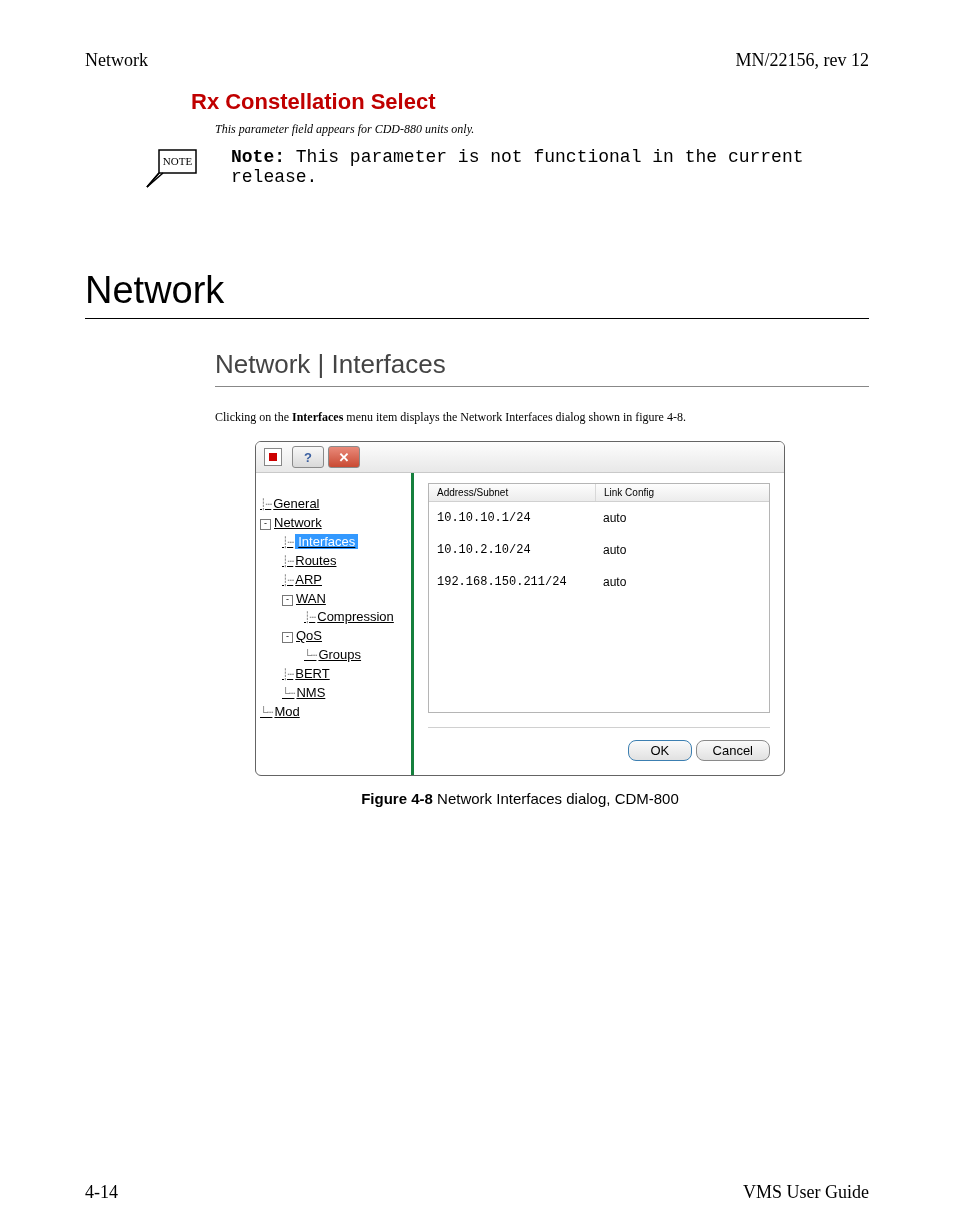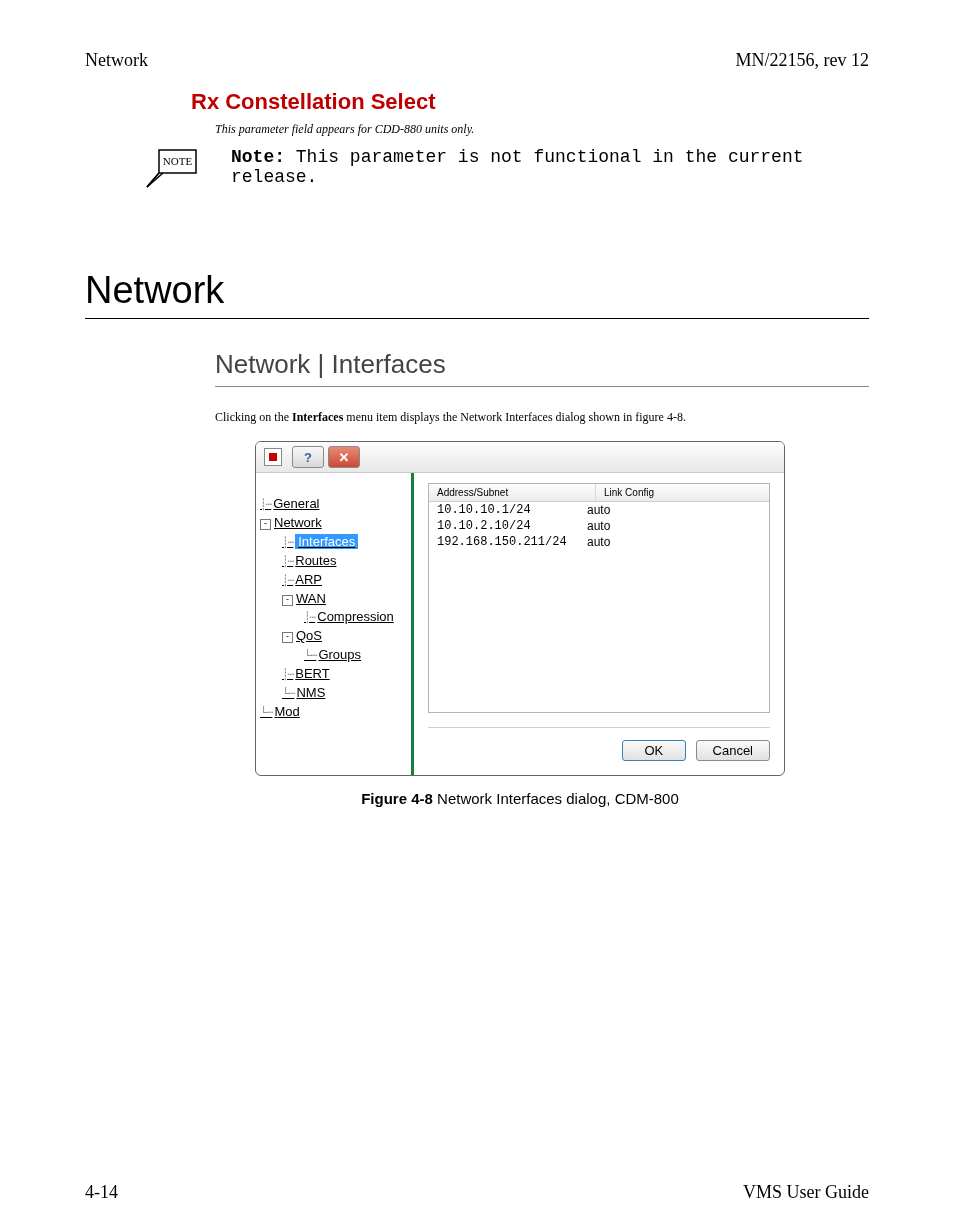--- a/index.html
+++ b/index.html
@@ -183,41 +183,41 @@
     align-items:center;
   }
   .list-header .col {
     padding:3px 8px;
     border-right:1px solid #d8d8d8;
   }
   .list-header .col:last-child{border-right:none; flex:1;}
   .col-addr{ width:150px; }
   .col-link{ width:100px; }
   .list-rows { font-family: "Courier New", monospace; font-size:12px; }
-  .list-row { display:flex; padding:1px 8px; }
+  .list-row { display:flex; padding:9px 8px;gap:16px; }
   .list-row .c1 { width:150px; }
   .list-row .c2 { width:100px; font-family:"Segoe UI",Tahoma,sans-serif; }
   .btn {
     border:1px solid #8a8a8a;
     border-radius:3px;
     background:linear-gradient(#fafafa,#e1e1e1);
     padding:2px 16px;
     font-size:13px;
     font-family:"Segoe UI",Tahoma,sans-serif;
   }
   .btn[disabled]{ color:#9a9a9a; }
   .btn.default{ border:1.5px solid #3c7fb1; }
   .mod-row{ text-align:center; margin-top:16px; }
   .okcancel{
     border-top:1px solid #d0d0d0;
     margin-top:14px;
     padding-top:12px;
     text-align:right;
   }
-  .okcancel .btn{ margin-left:6px; min-width:64px; }
+  .okcancel .btn{ min-width:64px;border-radius:8px; }
   .figure-caption{
     text-align:center;
     font-family: Arial, Helvetica, sans-serif;
     font-size:15px;
     margin-top:14px;
   }
   .figure-caption b{ font-weight:bold; }
   .footer {
     position:absolute;
     bottom:24px;

